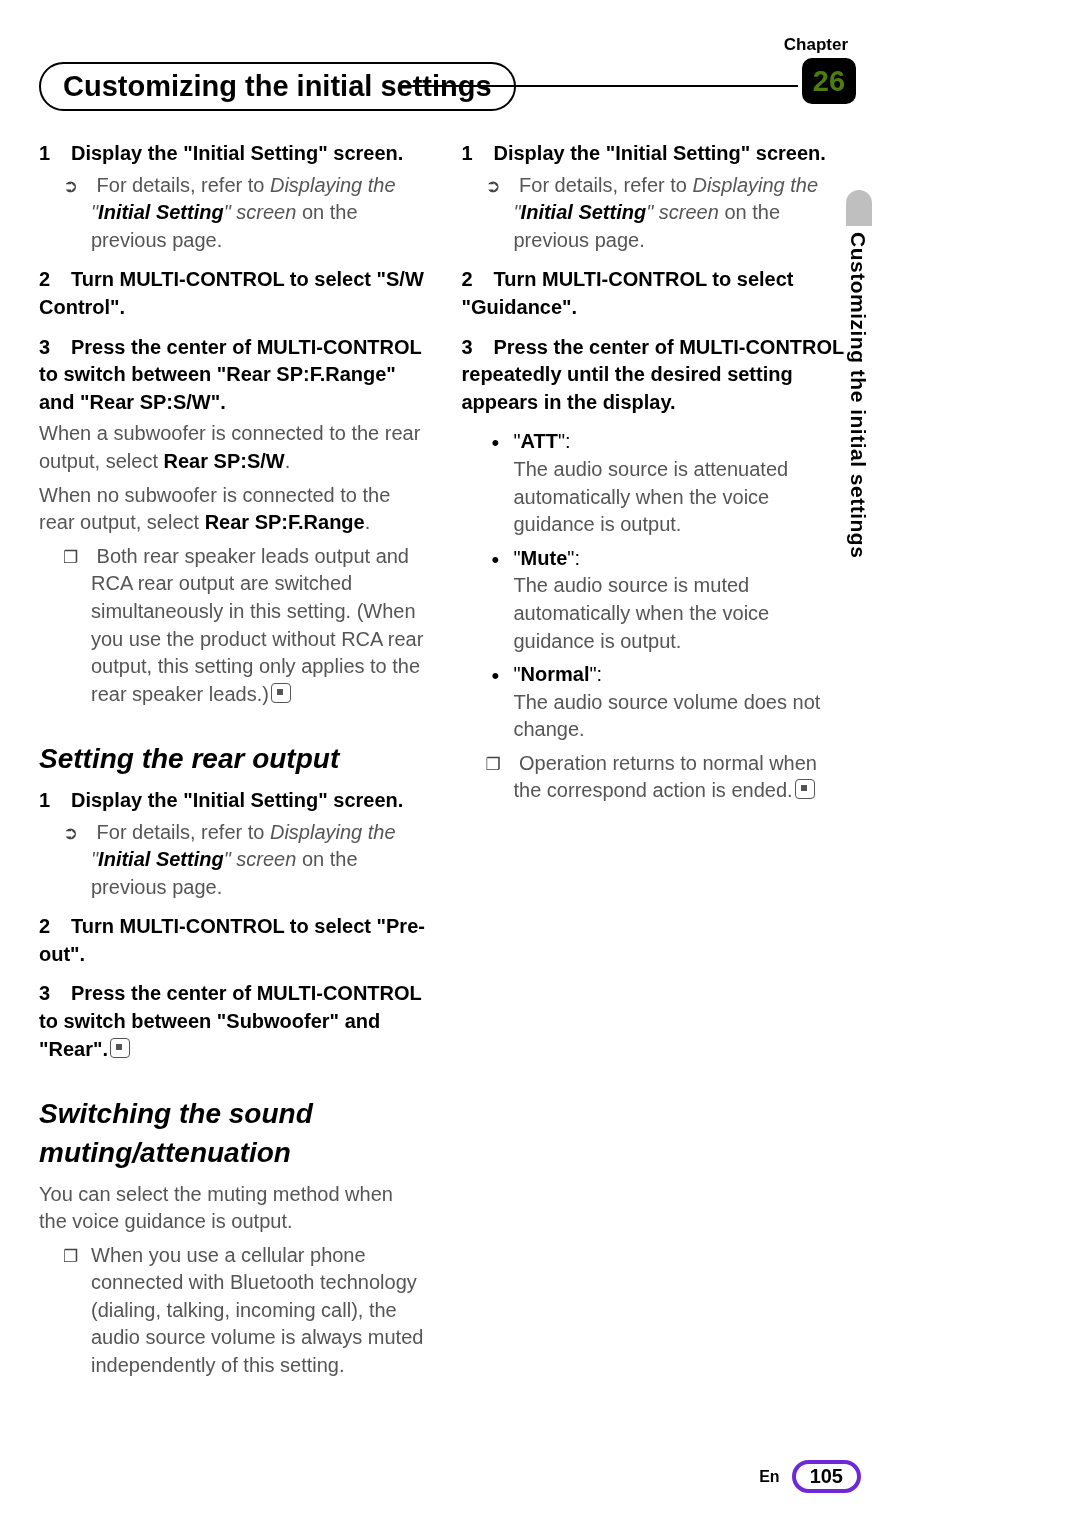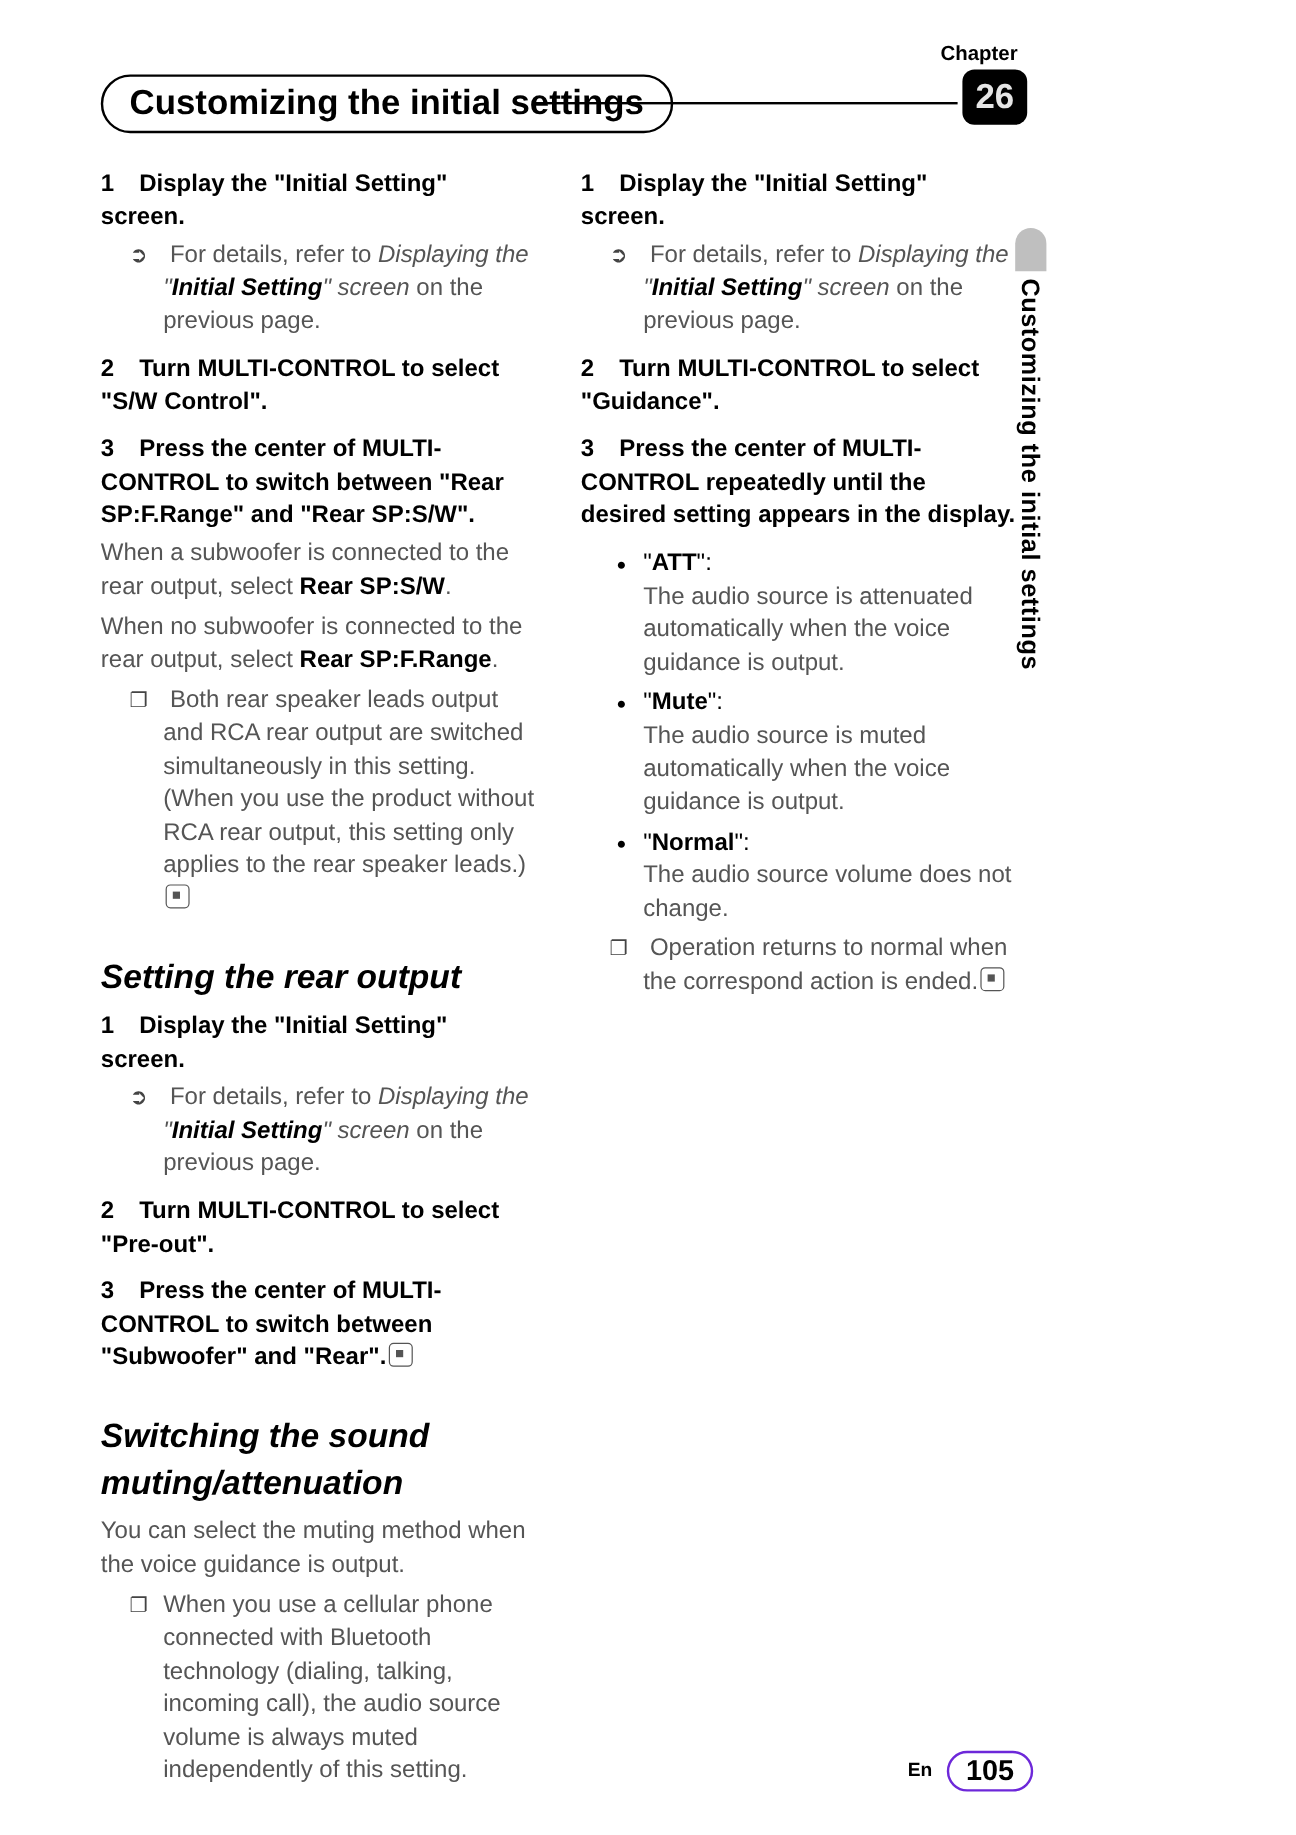--- a/index.html
+++ b/index.html
@@ -10,21 +10,21 @@
     color: #000;
     width: 1080px;
     height: 1529px;
     position: relative;
     box-sizing: border-box;
   }
   .page {
     position: relative;
     width: 908px;
     height: 1529px;
-    padding: 50px 60px 60px 84px;
+    padding: 50px 60px 60px 39px;
     box-sizing: border-box;
   }
   .header-row {
     position: relative;
     height: 60px;
     margin-bottom: 30px;
   }
   .chapter-label {
     position: absolute;
     right: 0;
@@ -42,21 +42,21 @@
     border: 2px solid #000;
     border-radius: 30px;
   }
   .chapter-badge {
     position: absolute;
     right: -8px;
     top: 8px;
     width: 54px;
     height: 46px;
     background: #000;
-    color: #e5e5e5;
+    color: #4d7c0f;
     font-size: 29px;
     font-weight: bold;
     text-align: center;
     line-height: 46px;
     border-radius: 10px 10px 10px 10px;
   }
   .header-line {
     position: absolute;
     left: 360px;
     right: 50px;
@@ -174,23 +174,23 @@
     right: 47px;
     display: flex;
     align-items: center;
     gap: 12px;
   }
   .footer-lang {
     font-size: 16px;
     font-weight: bold;
   }
   .page-num {
-    font-size: 24px;
-    font-weight: bold;
-    border: 2px solid #6d28d9;
+    font-size: 20px;
+    font-weight: bold;
+    border: 4px solid #6d28d9;
     border-radius: 20px;
     padding: 1px 14px;
   }
   em { font-style: italic; }
   b { font-weight: bold; color: #000; }
 </style>
 </head>
 <body>
 
 <div class="page">

